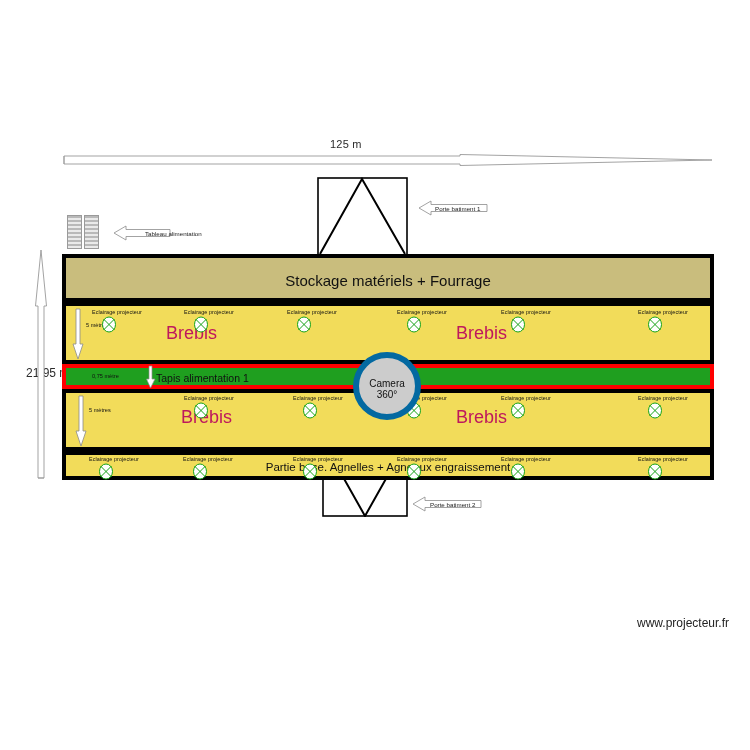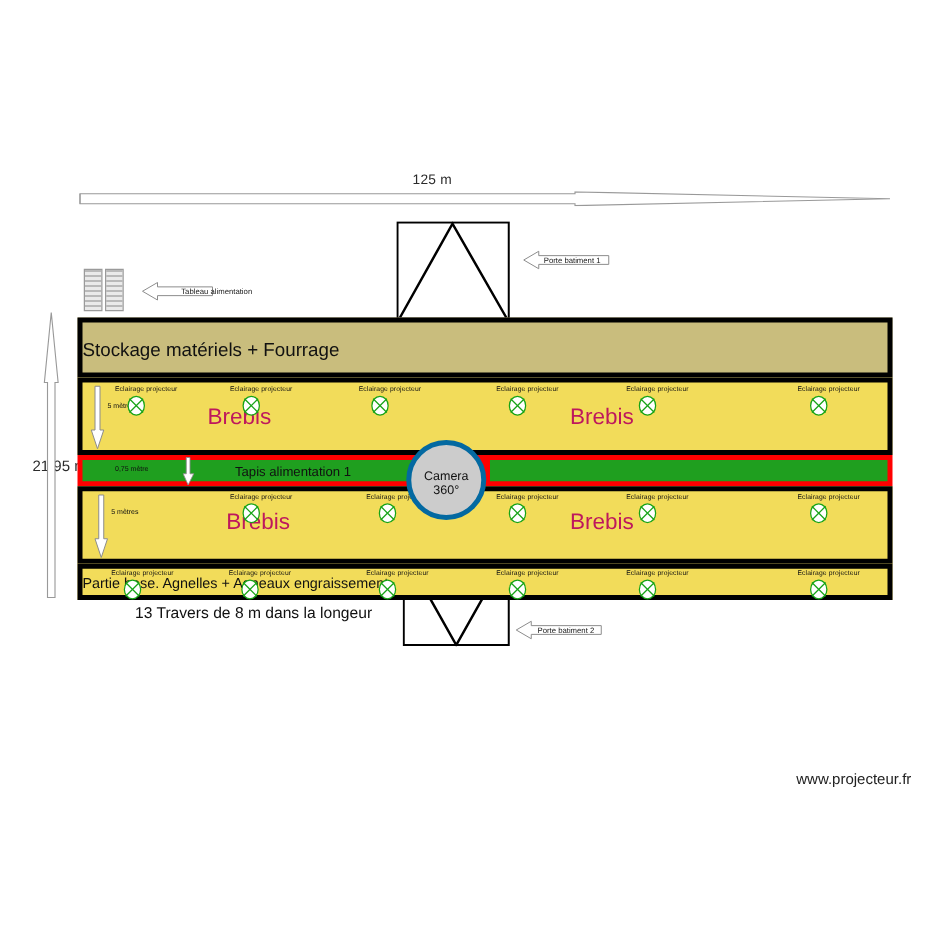--- a/index.html
+++ b/index.html
@@ -102,33 +102,32 @@
     top: 4px;
     height: 17px;
     background: #1f9f1f;
   }
   #belt-1 { left: 4px; width: 296px; }
   #belt-2 { left: 330px; right: 4px; }
 
   .band-label {
     position: absolute;
     left: 0; right: 0;
-    text-align: left;
+    text-align: center;
     color: #111111;
     white-space: nowrap;
   }
   #storage-label {
     top: 14px;
     font-size: 15px;
   }
   #belt1-label {
     top: 4px; left: 90px; right: auto;
     font-size: 10.5px;
     text-align: left;
-    margin-left: 32px;
   }
   #base-label {
     top: 6px;
     font-size: 11.5px;
   }
 
   .pen-title {
     position: absolute;
     font-size: 18px;
     color: #be185d;
@@ -147,25 +146,25 @@
     white-space: nowrap;
     letter-spacing: .1px;
   }
   .light .lglyph {
     margin: 1px auto 0 auto;
     width: 16px; height: 17px;
   }
 
   
   #camera {
-    left: 325px; top: 352px;
+    left: 353px; top: 352px;
     width: 56px; height: 56px;
     border-radius: 50%;
     background: #cccccc;
-    border: 4px solid #0369a1;
+    border: 6px solid #0369a1;
   }
   #camera-label {
     position: absolute;
     left: 0; right: 0;
     top: 20px;
     text-align: center;
     font-size: 10px;
     color: #111111;
   }
 
@@ -472,17 +471,16 @@
         </div>
       </div>
     </div>
 
   </div>
 
   <div class="abs" id="camera">
     <div id="camera-label">Camera 360°</div>
   </div>
 
-  <div class="abs" id="note-travers">13 Travers de 8 m dans la longeur</div>
 
   <div class="abs" id="watermark">www.projecteur.fr</div>
 
 </div>
 
 </body></html>

